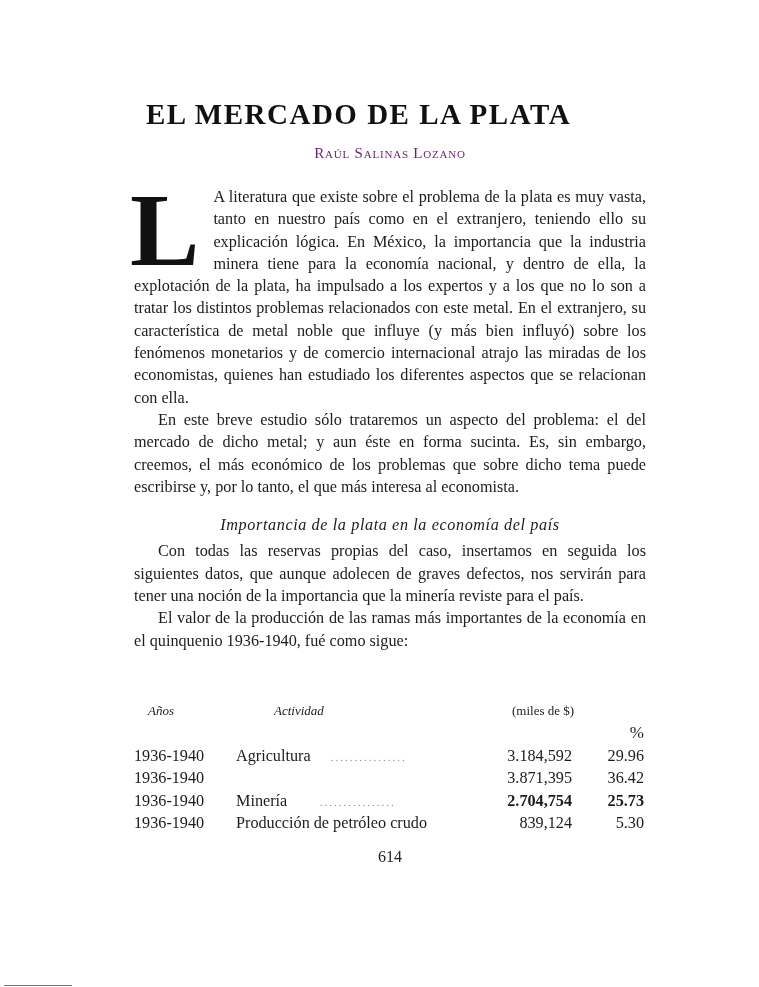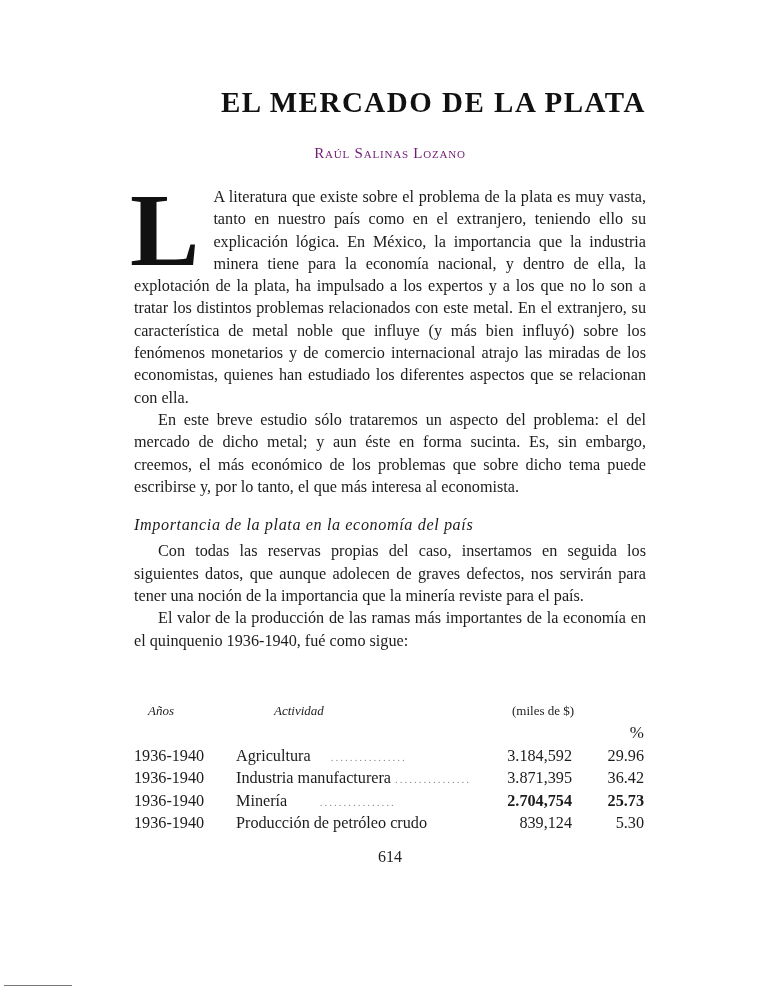--- a/index.html
+++ b/index.html
@@ -19,26 +19,26 @@
       position: absolute;
       left: 134px;
       top: 0;
       width: 512px;
     }
     .title {
       position: absolute;
       top: 86px;
       left: 0;
       width: 512px;
-      text-align: right;
+      text-align: left;
       font-weight: bold;
       font-size: 29px;
       letter-spacing: 1.5px;
       color: #111;
-      margin: 0;
+      margin: 12px;
     }
     .author {
       position: absolute;
       top: 145px;
       left: 0;
       width: 512px;
       text-align: center;
       font-size: 15px;
       font-variant: small-caps;
       letter-spacing: 0.8px;
@@ -67,20 +67,21 @@
       height: 80px;
       margin: 6px 14px 0 -4px;
       font-weight: bold;
       color: #111;
     }
     .first-para {
       padding-left: 0;
     }
     .section-heading {
       font-style: italic;
+      text-align: center;
       margin: 16px 0 4px 0 !important;
       letter-spacing: 0.6px;
     }
     .table {
       position: absolute;
       top: 703px;
       left: 0;
       width: 512px;
       font-size: 16.2px;
       color: #1c1c1c;
@@ -161,21 +162,20 @@
 
     <div class="row">
       <span class="c-year">1936-1940</span>
       <span class="c-activity"><span>Agricultura</span>&nbsp;&nbsp;&nbsp;&nbsp;&nbsp;<span class="leader">................</span></span>
       <span class="c-value">3.184,592</span>
       <span class="c-pct">29.96</span>
     </div>
 
     <div class="row">
       <span class="c-year">1936-1940</span>
-      <span class="c-activity"><span>Industria manufacturera</span>&nbsp;<span class="leader">................</span></span>
       <span class="c-value">3.871,395</span>
       <span class="c-pct">36.42</span>
     </div>
 
     <div class="row">
       <span class="c-year">1936-1940</span>
       <span class="c-activity"><span>Minería</span>&nbsp;&nbsp;&nbsp;&nbsp;&nbsp;&nbsp;&nbsp;&nbsp;<span class="leader">................</span></span>
       <span class="c-value bold-value">2.704,754</span>
       <span class="c-pct bold-value">25.73</span>
     </div>

